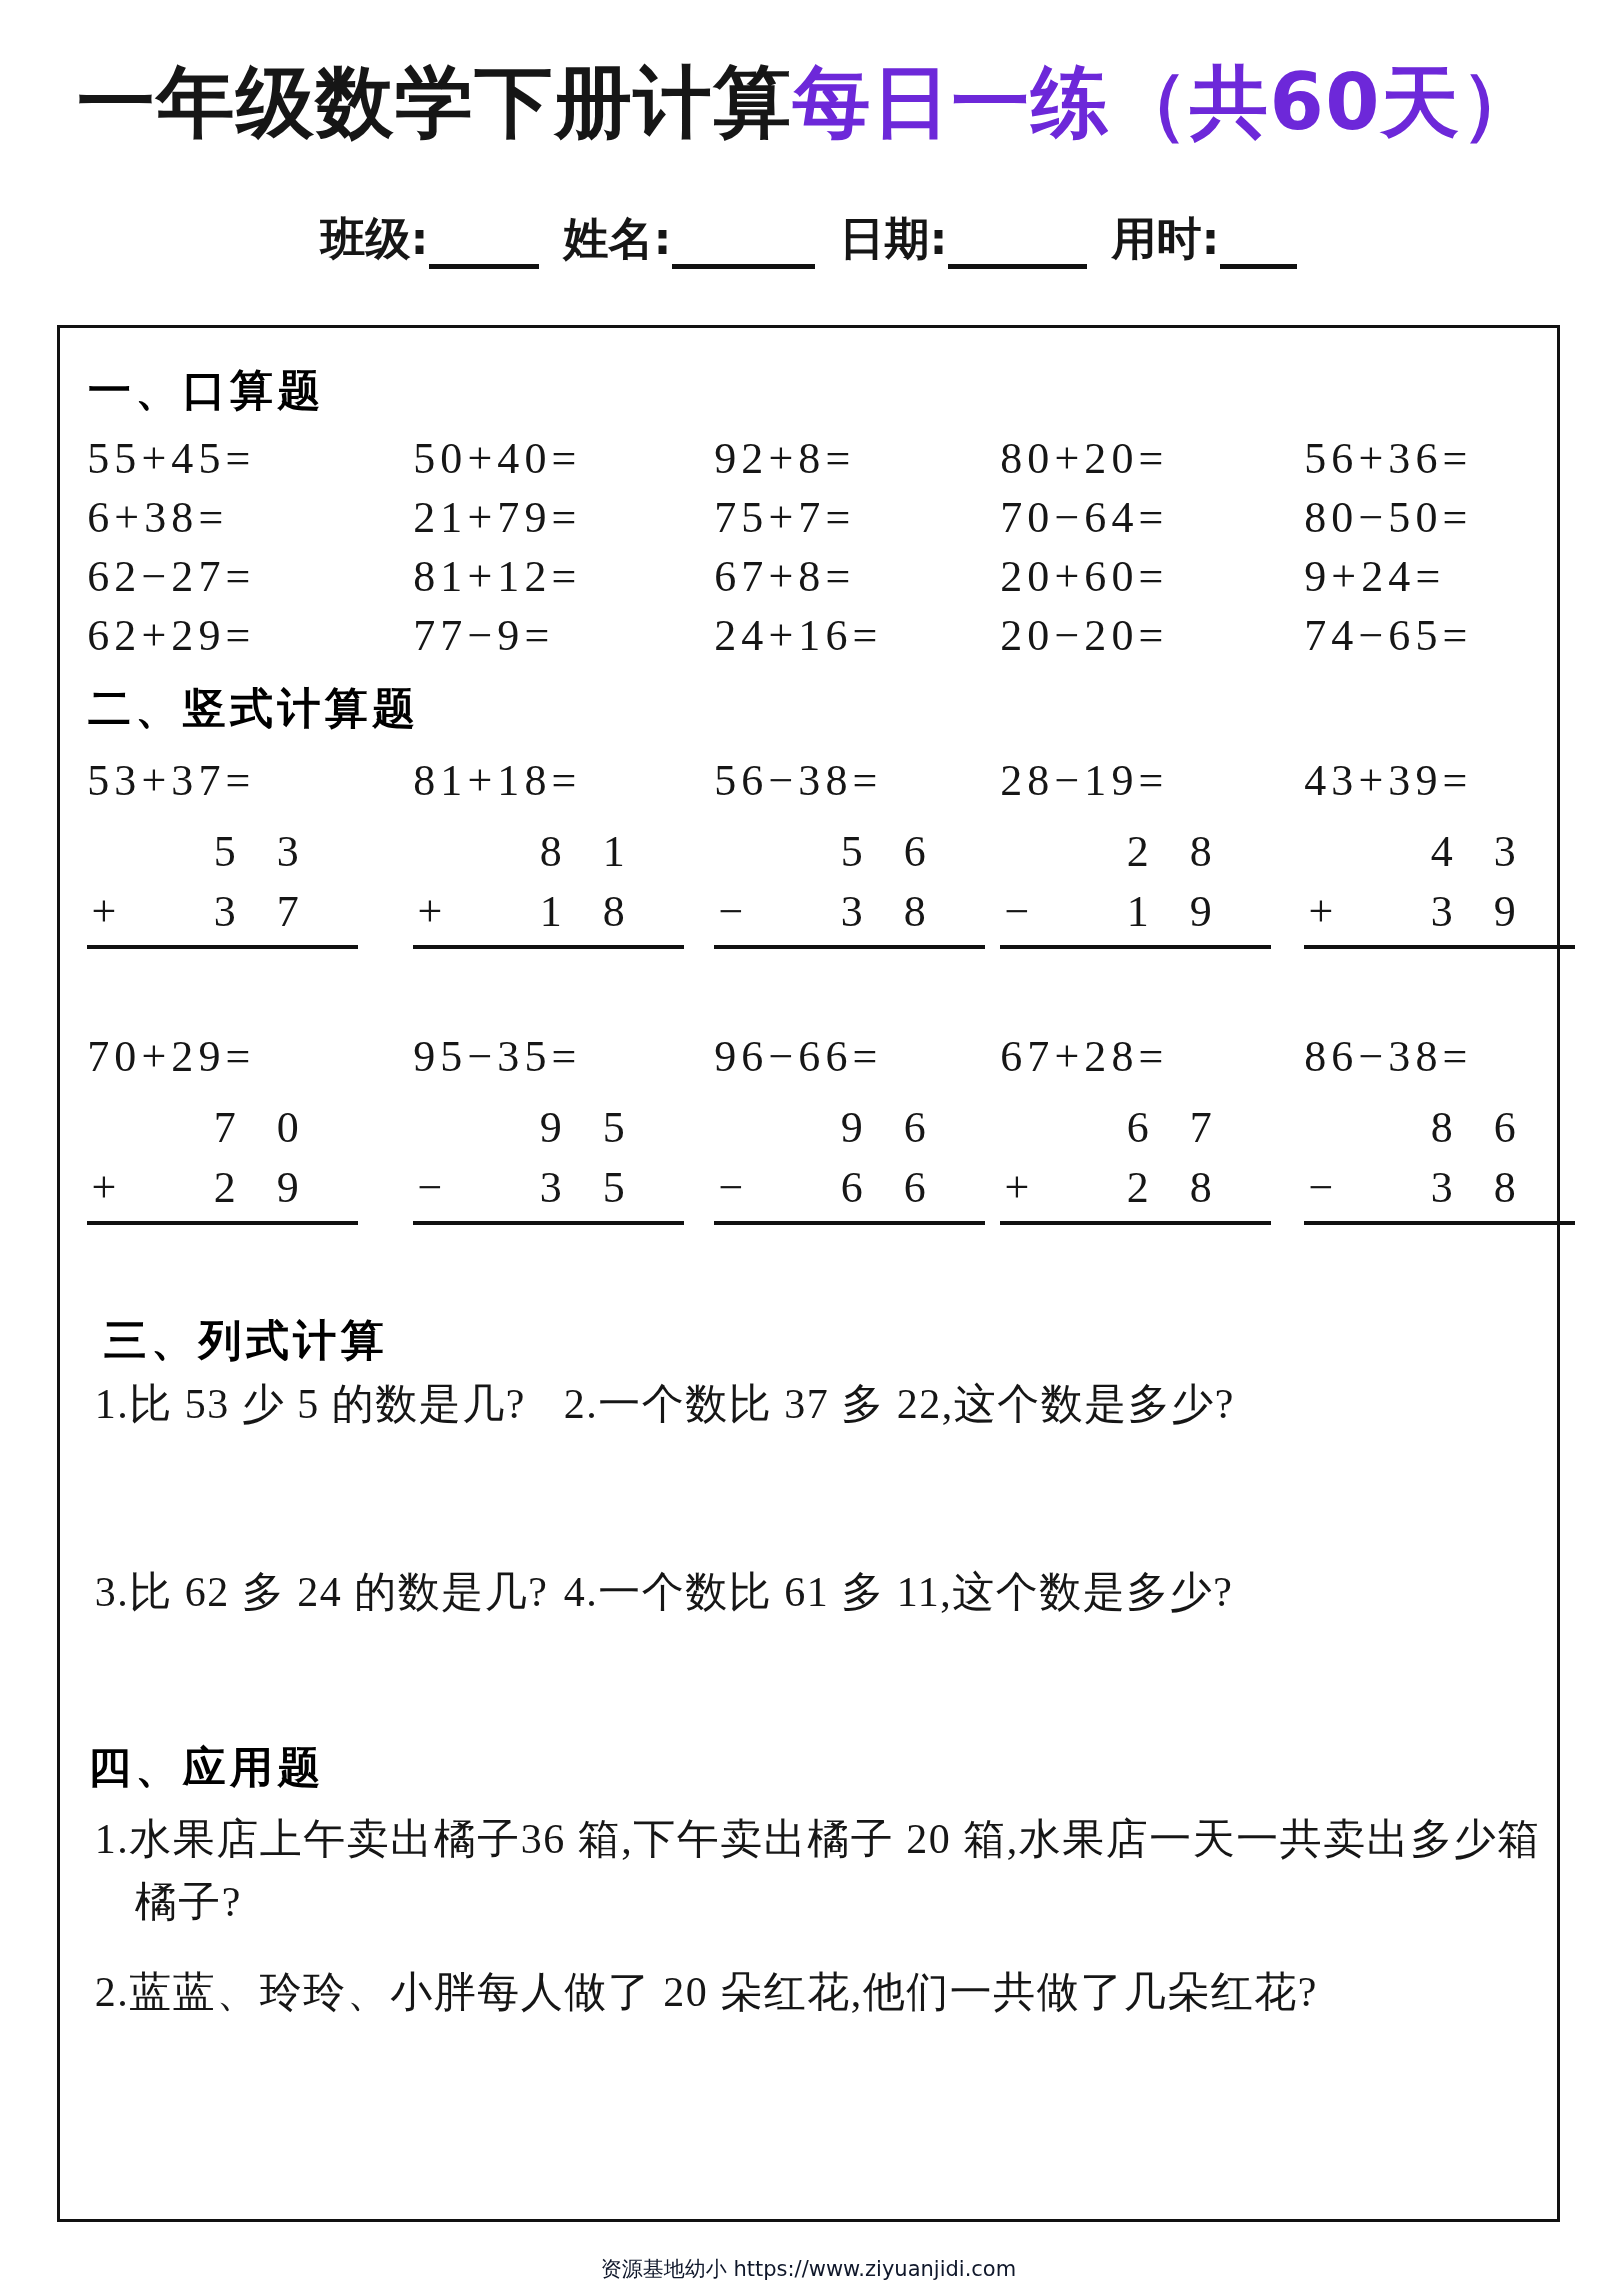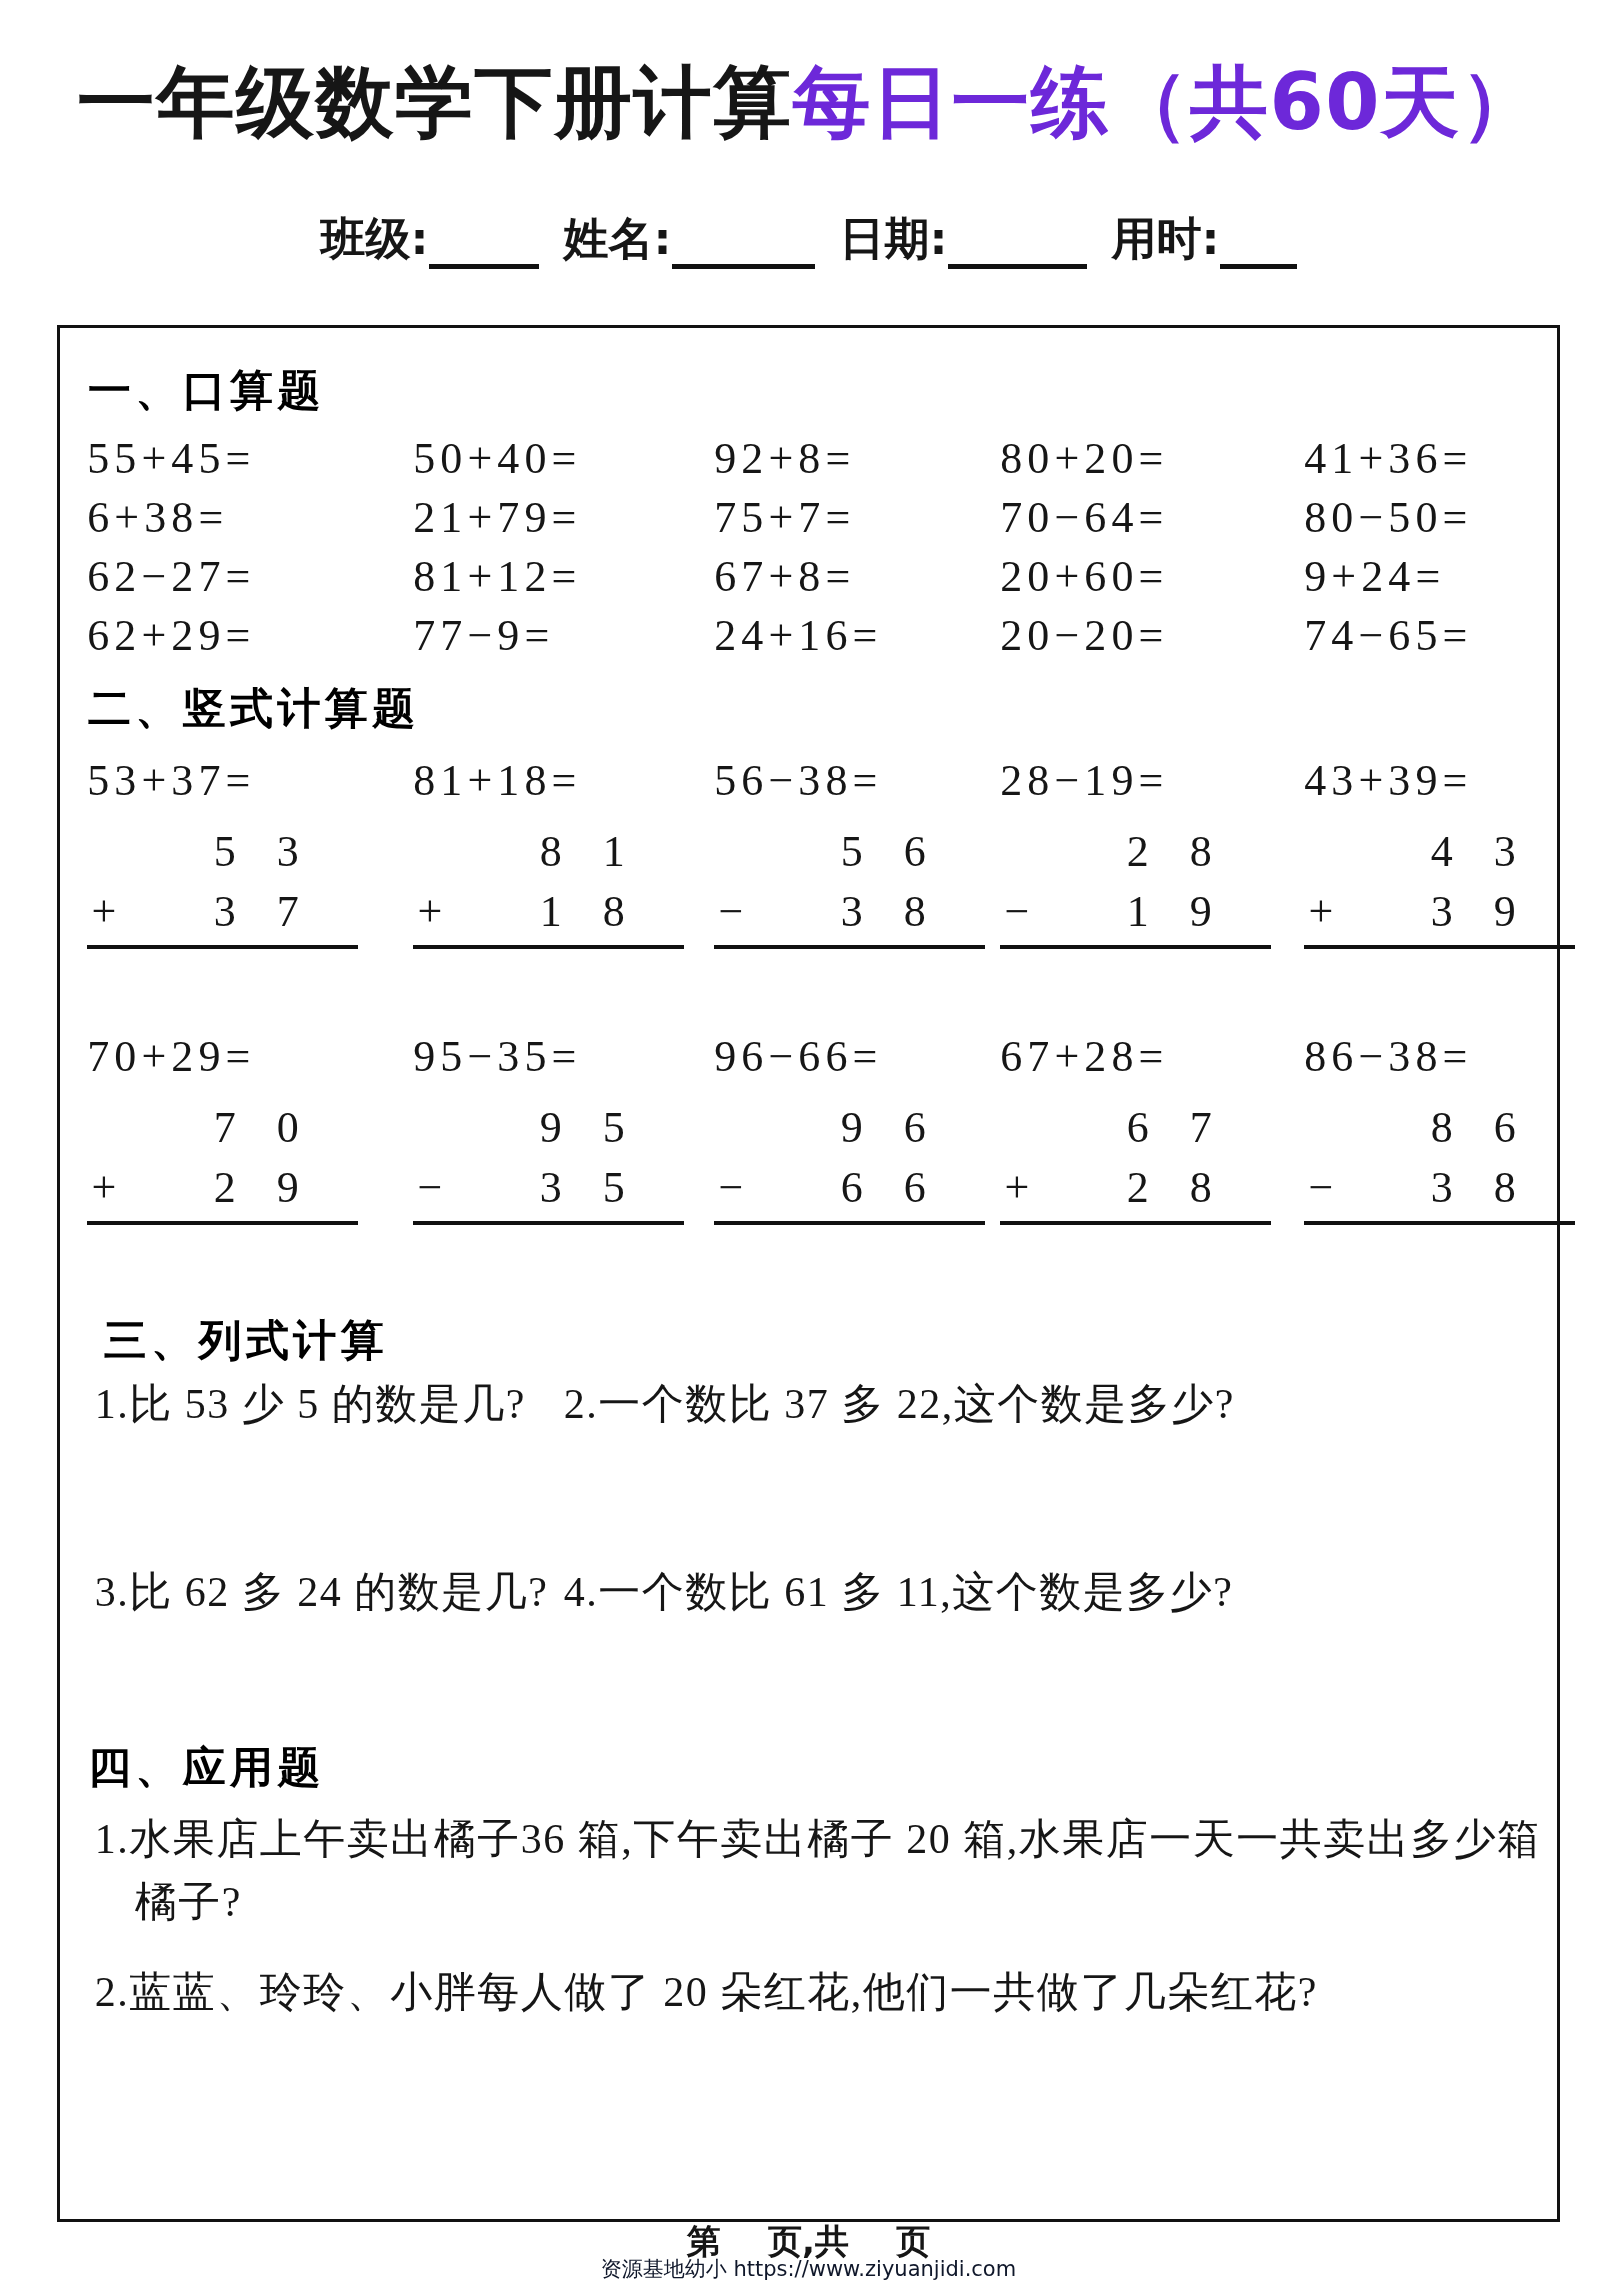--- a/index.html
+++ b/index.html
@@ -144,21 +144,21 @@
   </div>
 
   <div class="sheet">
 
     <h2 class="sec sec1">一、口算题</h2>
     <div class="oral-grid">
       <div class="oral-item">55+45=</div>
       <div class="oral-item">50+40=</div>
       <div class="oral-item">92+8=</div>
       <div class="oral-item">80+20=</div>
-      <div class="oral-item">41+36=</div>
+      <div class="oral-item">56+36=</div>
       <div class="oral-item">6+38=</div>
       <div class="oral-item">21+79=</div>
       <div class="oral-item">75+7=</div>
       <div class="oral-item">70−64=</div>
       <div class="oral-item">80−50=</div>
       <div class="oral-item">62−27=</div>
       <div class="oral-item">81+12=</div>
       <div class="oral-item">67+8=</div>
       <div class="oral-item">20+60=</div>
       <div class="oral-item">9+24=</div>
@@ -274,17 +274,16 @@
       <div class="expr-item">3.比 62 多 24 的数是几?</div>
       <div class="expr-item">4.一个数比 61 多 11,这个数是多少?</div>
     </div>
 
     <h2 class="sec sec4">四、应用题</h2>
     <div class="word-item">1.水果店上午卖出橘子36 箱,下午卖出橘子 20 箱,水果店一天一共卖出多少箱橘子?</div>
     <div class="word-item second">2.蓝蓝、玲玲、小胖每人做了 20 朵红花,他们一共做了几朵红花?</div>
 
   </div>
 
-  <div class="pagenum">第    页,共    页</div>
   <div class="watermark">资源基地幼小 https://www.ziyuanjidi.com</div>
 
 </div>
 
 
 </body></html>

